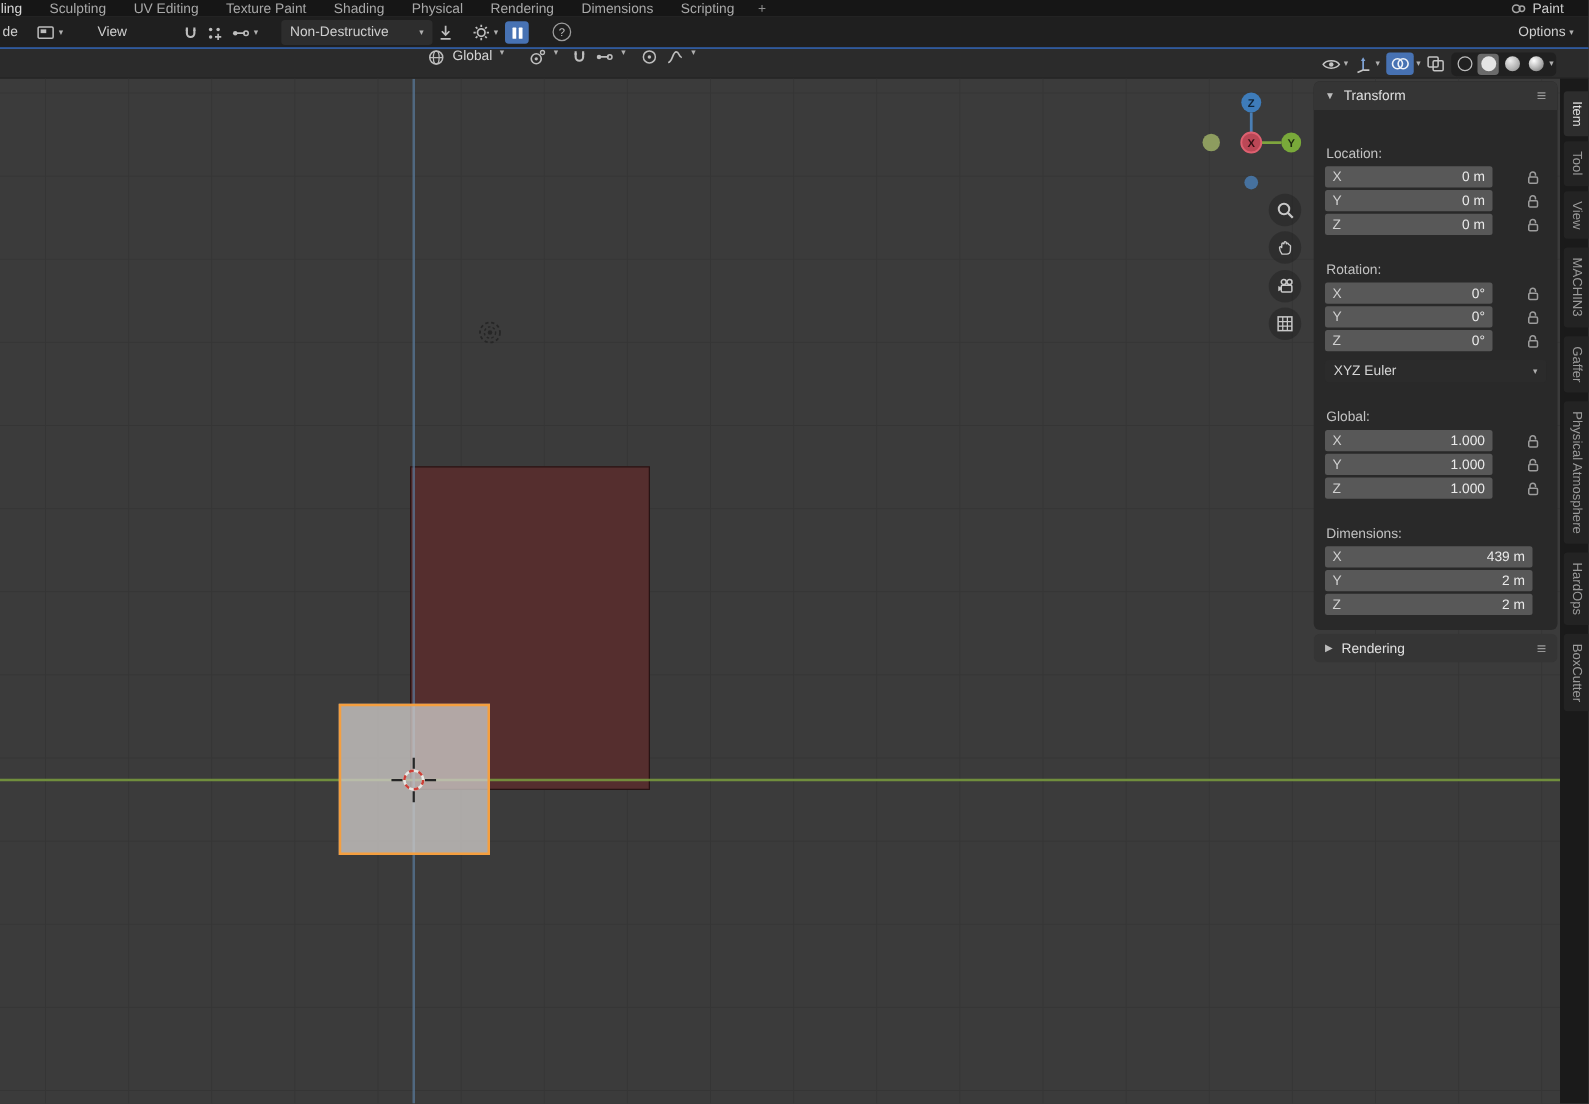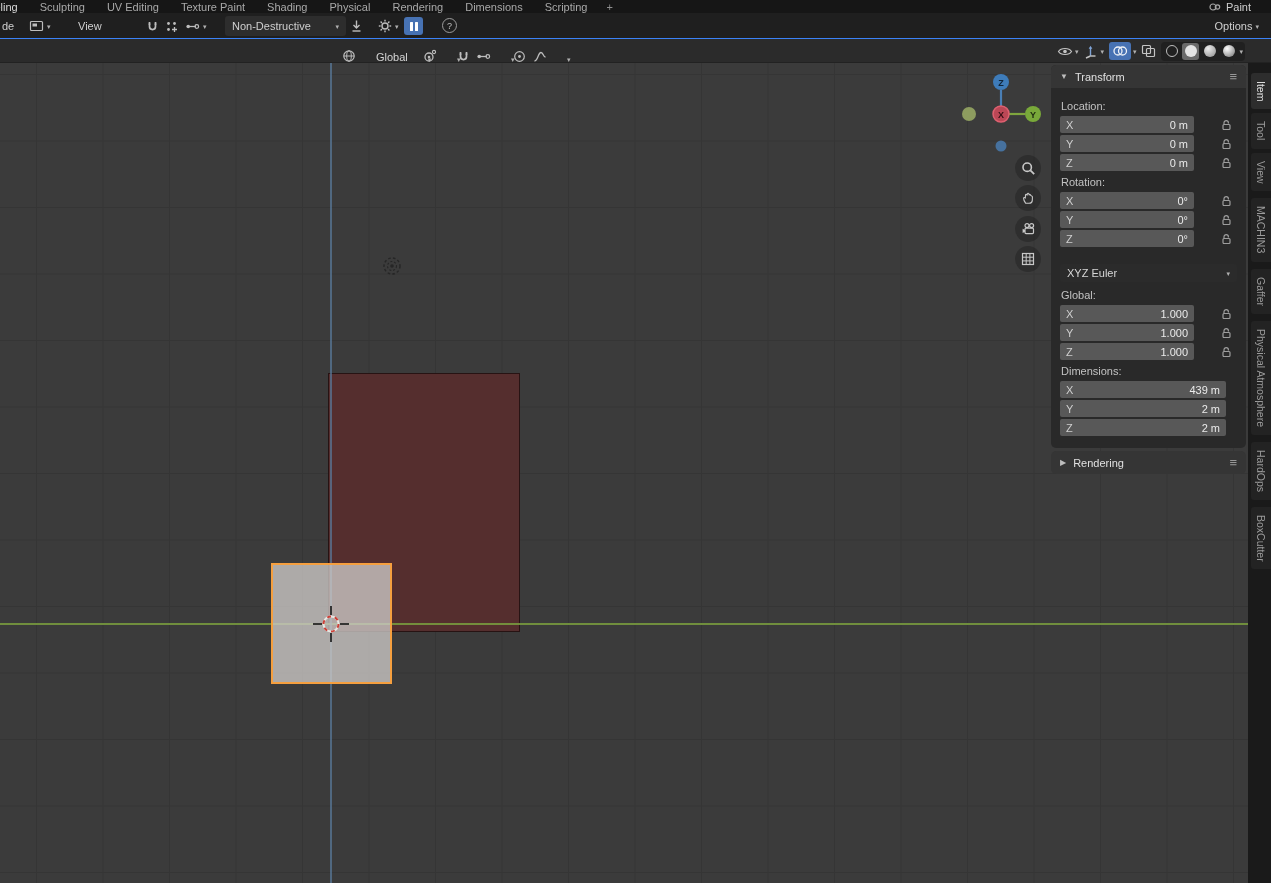--- a/index.html
+++ b/index.html
@@ -20,21 +20,21 @@
 .h2 .item{position:absolute;top:0;height:26px;display:flex;align-items:center;gap:3px;color:#cfcfcf;cursor:pointer}
 .chev{font-size:7px;color:#b0b0b0;line-height:1}
 .nd{width:121px;height:20px!important;top:3px!important;background:#2d2d2d;border-radius:3px;padding:0 7px;justify-content:space-between;color:#d8d8d8}
 .pause{position:absolute;left:404px;top:4px;width:19px;height:18px;background:#4772b3;border-radius:3px;display:flex;align-items:center;justify-content:center;gap:2px;cursor:pointer}
 .pause .bar{width:3px;height:9px;background:#fff;border-radius:0.5px}
 .help{position:absolute;left:442px;top:5px;width:15px;height:15px;border:1.3px solid #9d9d9d;border-radius:50%;display:flex;align-items:center;justify-content:center;font-size:9px;color:#c0c0c0;cursor:pointer}
 .options{right:12px}
 
 
 .h3{position:absolute;top:39px;left:0;right:0;height:24px;background:#2b2b2b;border-bottom:1px solid #222}
-.h3 .item{position:absolute;top:0;height:24px;display:flex;align-items:flex-end;gap:20px;color:#d4d4d4;cursor:pointer}
+.h3 .item{position:absolute;top:0;height:24px;display:flex;align-items:flex-start;gap:6px;color:#d4d4d4;cursor:pointer}
 .rc{position:absolute;right:26px;top:0;height:24px;display:flex;align-items:center;gap:5px}
 .rc .btn{display:flex;align-items:center;gap:2px;cursor:pointer}
 .bluetog{background:#4772b3;border-radius:3px;height:18px;display:flex;align-items:center;padding:0 3px}
 .shadepill{display:flex;align-items:center;background:#202020;border-radius:4px;padding:1px 2px;gap:2px}
 .sphbtn{width:17px;height:17px;display:flex;align-items:center;justify-content:center;border-radius:3px;cursor:pointer}
 .sphbtn.active{background:#6a6a6a}
 .sph{width:12px;height:12px;border-radius:50%}
 .sph.wire{border:1.3px solid #bdbdbd;background:transparent;position:relative}
 .sph.solid{background:#e4e4e4}
 .sph.matcap{background:radial-gradient(circle at 35% 30%,#ececec,#8a8a8a)}
@@ -53,27 +53,27 @@
 .gizmo{position:absolute;left:961px;top:3px;z-index:5}
 .navbtn{position:absolute;left:1015px;width:26px;height:26px;border-radius:50%;background:rgba(28,28,28,0.4);display:flex;align-items:center;justify-content:center;z-index:5;cursor:pointer}
 
 
 .npanel{position:absolute;top:2px;right:2px;width:195px;z-index:6}
 .psec{background:rgba(41,41,41,0.96);border-radius:5px;margin-bottom:3px;overflow:hidden}
 .phead{height:23px;display:flex;align-items:center;gap:7px;padding:0 9px;background:#353535;color:#e0e0e0;cursor:pointer}
 .tri{font-size:8px;color:#bdbdbd}
 .pmenu{margin-left:auto;color:#999;font-size:13px;cursor:pointer}
 .pbody{padding:7px 9px 10px 9px}
-.seclabel{color:#c2c2c2;margin:5px 0 4px 1px}
+.seclabel{color:#c2c2c2;margin:22px 0 4px 1px}
 .frow{display:flex;align-items:center;margin-bottom:2px}
 .nfield{width:134px;height:17px;background:#585858;border-radius:2px;display:flex;align-items:center;justify-content:space-between;padding:0 6px;color:#eaeaea;cursor:ew-resize}
 .nfield .ax{color:#cfcfcf}
 .nfield.wide{width:166px}
 .lockw{margin-left:auto;margin-right:5px;cursor:pointer;display:flex}
-.dd{height:18px;background:#2b2b2b;border-radius:3px;display:flex;align-items:center;justify-content:space-between;padding:0 7px;color:#d6d6d6;margin:17px 0 7px 0;width:177px;cursor:pointer}
+.dd{height:18px;background:#2b2b2b;border-radius:3px;display:flex;align-items:center;justify-content:space-between;padding:0 7px;color:#d6d6d6;margin:7px 0 7px 0;width:177px;cursor:pointer}
 
 
 .sidetabs{position:absolute;top:63px;bottom:0;right:0;width:23px;background:#1a1a1a;padding-top:10px}
 .stab{writing-mode:vertical-rl;display:flex;align-items:center;justify-content:center;width:20px;margin-left:3px;padding:8px 2px;border-radius:3px 0 0 3px;background:#232323;color:#9b9b9b;margin-bottom:4px;font-size:10.5px;cursor:pointer;white-space:nowrap}
 .stab.active{background:#2d2d2d;color:#e4e4e4}
 .stab.gap{margin-top:7px}
 svg{display:block}
 </style>
 </head>
 <body>

